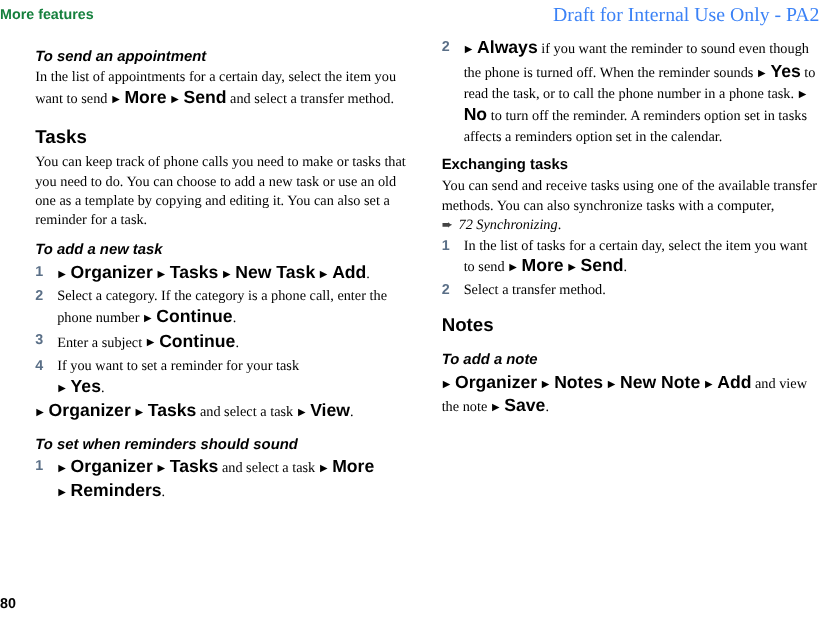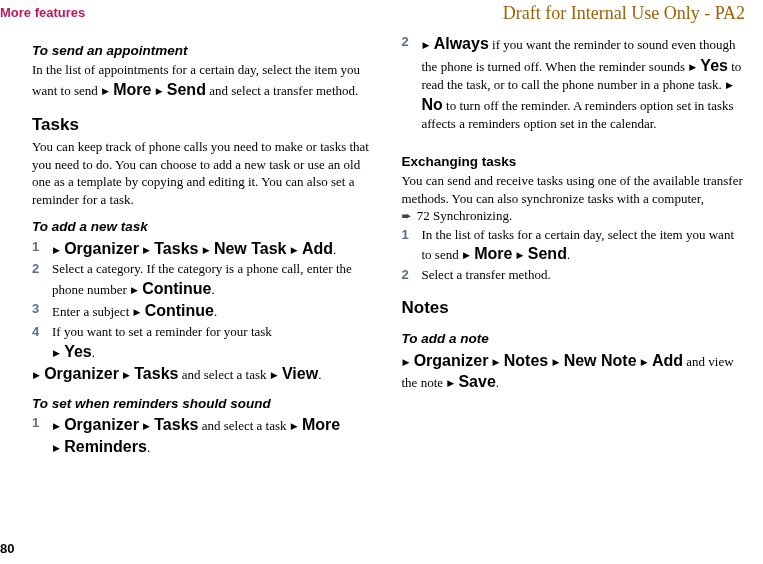--- a/index.html
+++ b/index.html
@@ -16,30 +16,30 @@
   }
   .page {
     padding: 4px 18px 0 18px;
     display: flex;
     gap: 26px;
   }
   .header-left {
     position: absolute;
     top: 4px;
     left: 0;
-    color: #be185d;
+    color: #15803d;
     font-family: Arial, Helvetica, sans-serif;
     font-weight: bold;
     font-size: 13px;
   }
   .header-right {
     position: absolute;
     top: 1px;
     right: 18px;
-    color: #a16207;
+    color: #3b82f6;
     font-family: 'Times New Roman', serif;
     font-size: 18px;
   }
   .page-number {
     position: absolute;
     bottom: 6px;
     left: 0;
     font-family: Arial, Helvetica, sans-serif;
     font-weight: bold;
     font-size: 13px;
@@ -61,21 +61,21 @@
   .h-main {
     font-family: Arial, Helvetica, sans-serif;
     font-weight: bold;
     font-size: 17px;
     margin: 14px 0 1px 0;
   }
   .h-sub-plain {
     font-family: Arial, Helvetica, sans-serif;
     font-weight: bold;
     font-size: 13.5px;
-    margin: 20px 0 1px 0;
+    margin: 8px 0 1px 0;
   }
   p { margin: 0; }
   .menu {
     font-family: Arial, Helvetica, sans-serif;
     font-weight: bold;
     font-size: 16px;
   }
   .tri {
     font-size: 9px;
     vertical-align: 1px;
@@ -93,21 +93,21 @@
     flex-shrink: 0;
   }
   .step-body {
     flex: 1;
   }
   .xref {
     color: #444;
     margin-right: 2px;
     font-size: 12px;
   }
-  .ital { }
+  .ital { font-style: italic; }
 </style>
 </head>
 <body>
 
 <div class="header-left">More features</div>
 <div class="header-right">Draft for Internal Use Only - PA2</div>
 <div class="page-number">80</div>
 
 <div class="page">
 

